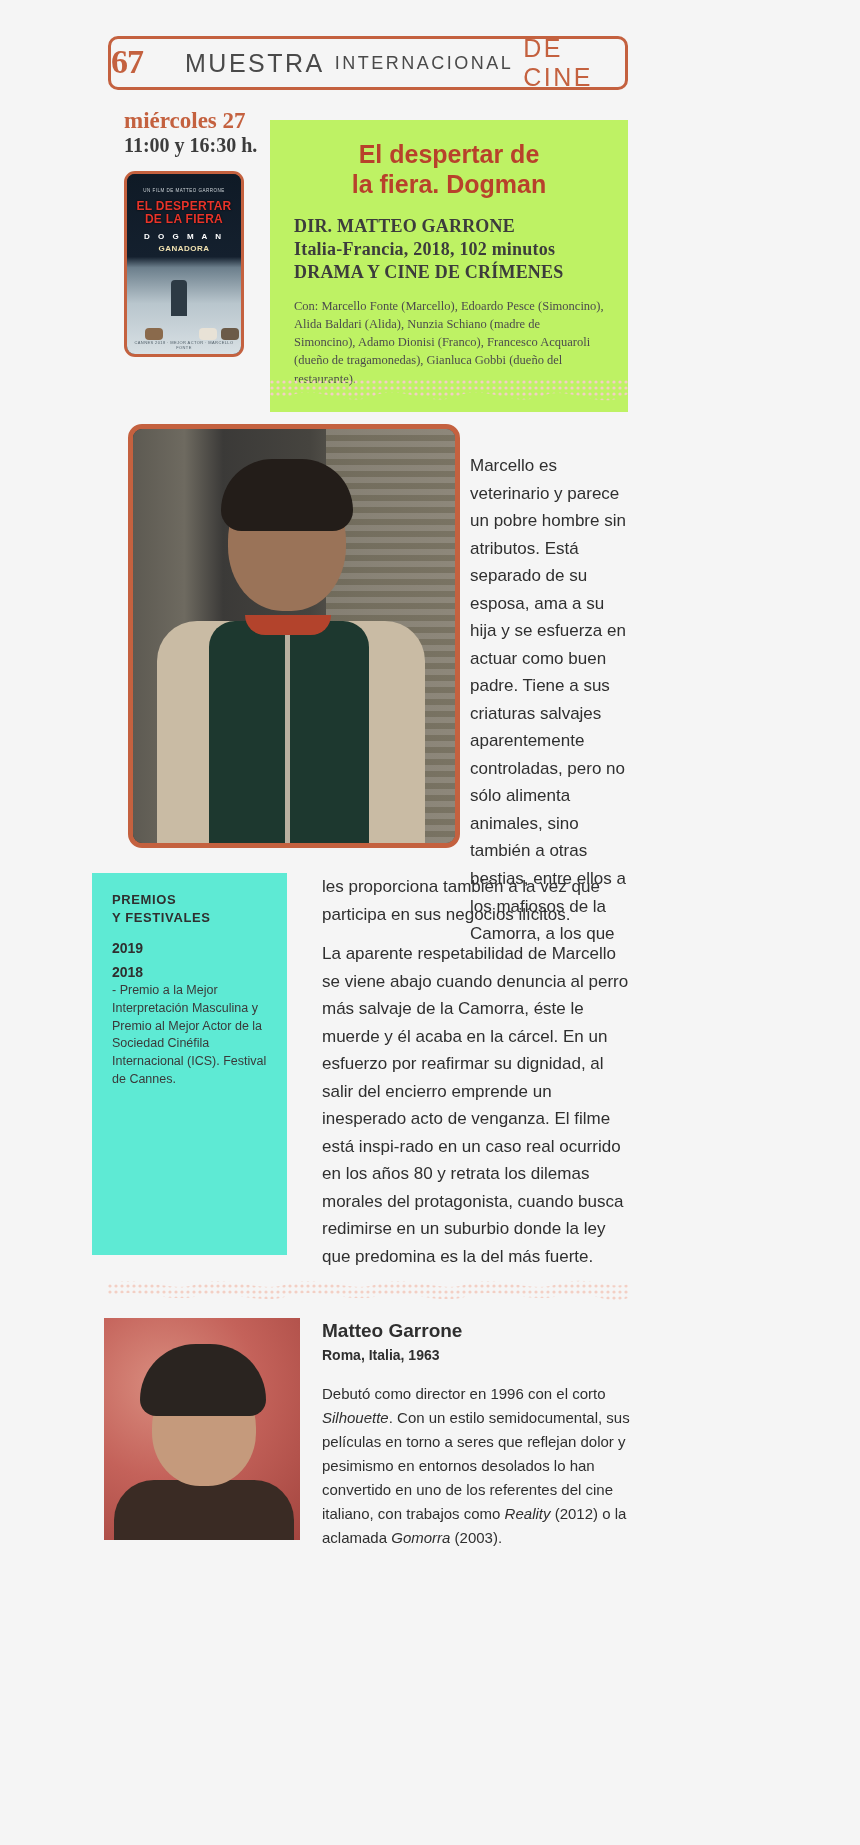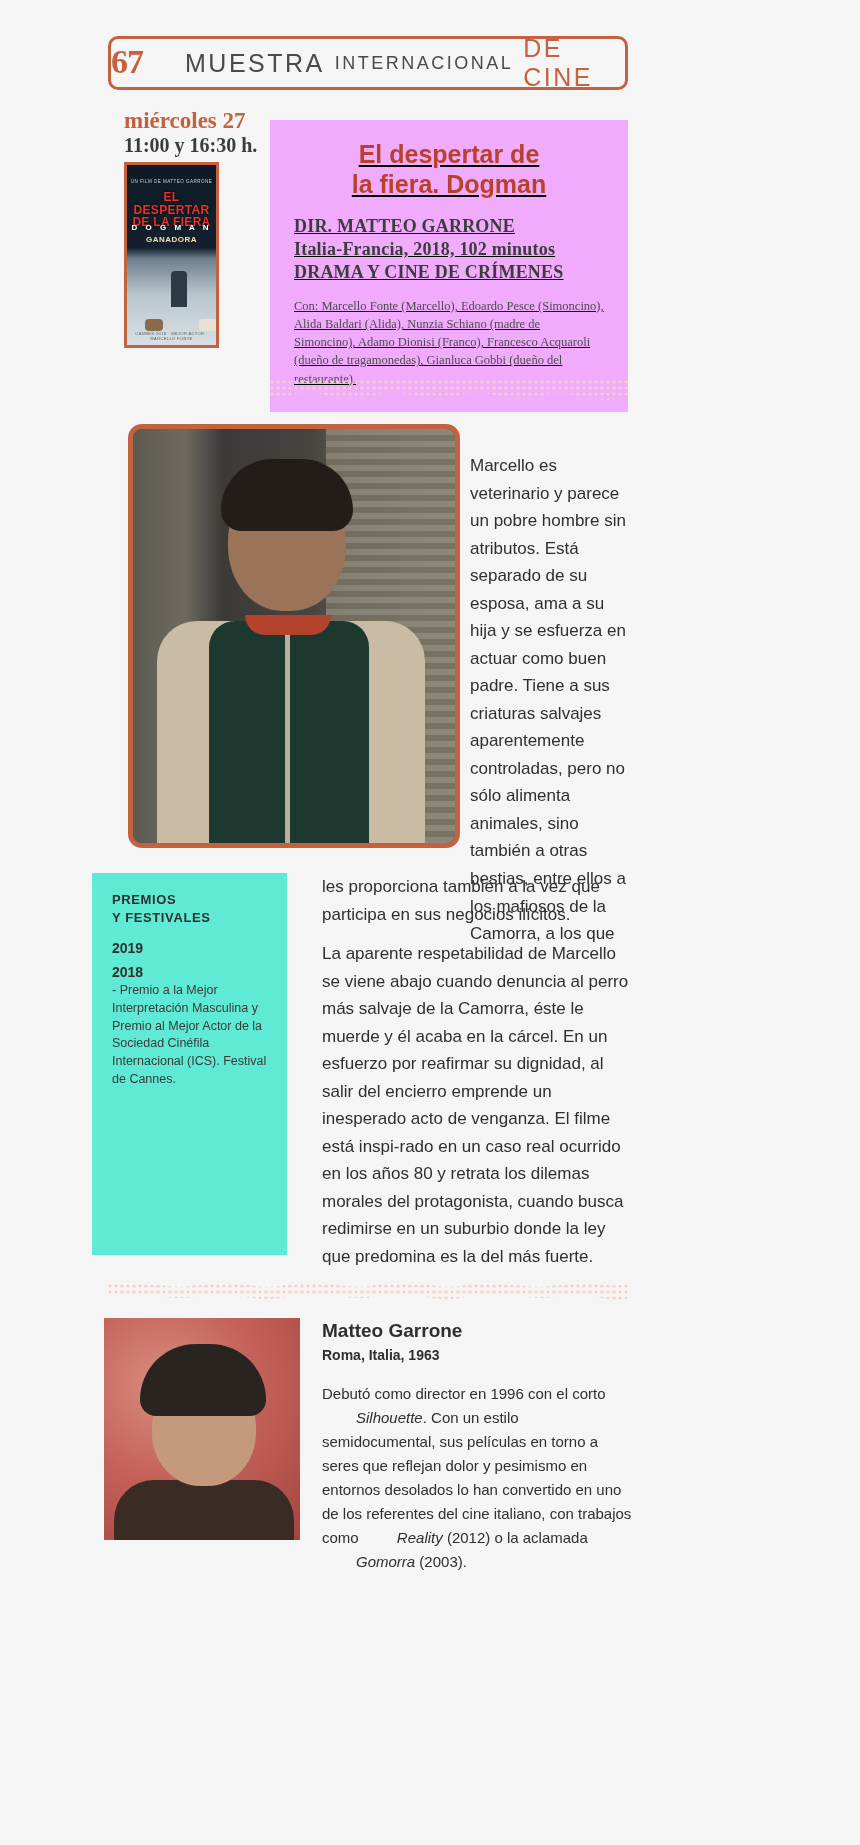--- a/index.html
+++ b/index.html
@@ -80,25 +80,25 @@
     font-weight: bold;
     font-size: 20px;
     color: #3c3c3c;
     line-height: 1.2;
   }
 
   
   .poster-frame {
     position: absolute;
     left: 124px;
-    top: 162px;
-    width: 95px;
+    top: 171px;
+    width: 120px;
     height: 186px;
     border: 3px solid #c4613f;
-    border-radius: 0;
+    border-radius: 11px;
     box-sizing: border-box;
     overflow: hidden;
     background: #1a2330;
   }
   .poster-inner {
     position: absolute;
     inset: 0;
     background: linear-gradient(#0f1a26 0%, #14202e 46%, #6c7f8c 52%, #b9c6cd 72%, #d8e0e4 100%);
   }
   .poster-title {
@@ -172,24 +172,23 @@
     letter-spacing: 0.4px;
   }
 
   
   .info-card {
     position: absolute;
     left: 270px;
     top: 120px;
     width: 358px;
     height: 292px;
-    background: #f0abfc;
+    background: #bef264;
     box-sizing: border-box;
     padding: 20px 24px 12px 24px;
-    text-decoration: underline;
   }
   .film-title {
     font-family: "Liberation Sans", sans-serif;
     font-weight: bold;
     font-size: 25px;
     color: #b8412b;
     text-align: center;
     line-height: 1.18;
     margin: 0 0 16px 0;
   }
@@ -441,21 +440,21 @@
   .director-bio {
     position: absolute;
     left: 322px;
     top: 1382px;
     width: 312px;
     font-family: "Liberation Sans", sans-serif;
     font-size: 15px;
     line-height: 1.6;
     color: #2f2f2f;
   }
-  .director-bio i { font-style: italic; margin-left: 34px; }
+  .director-bio i { font-style: italic; }
 </style>
 </head>
 <body>
 
 <div class="header-banner">
   <span class="header-num">67</span>
   <span class="header-word1">MUESTRA</span>
   <span class="header-word2">INTERNACIONAL</span>
   <span class="header-word3">DE CINE</span>
 </div>

